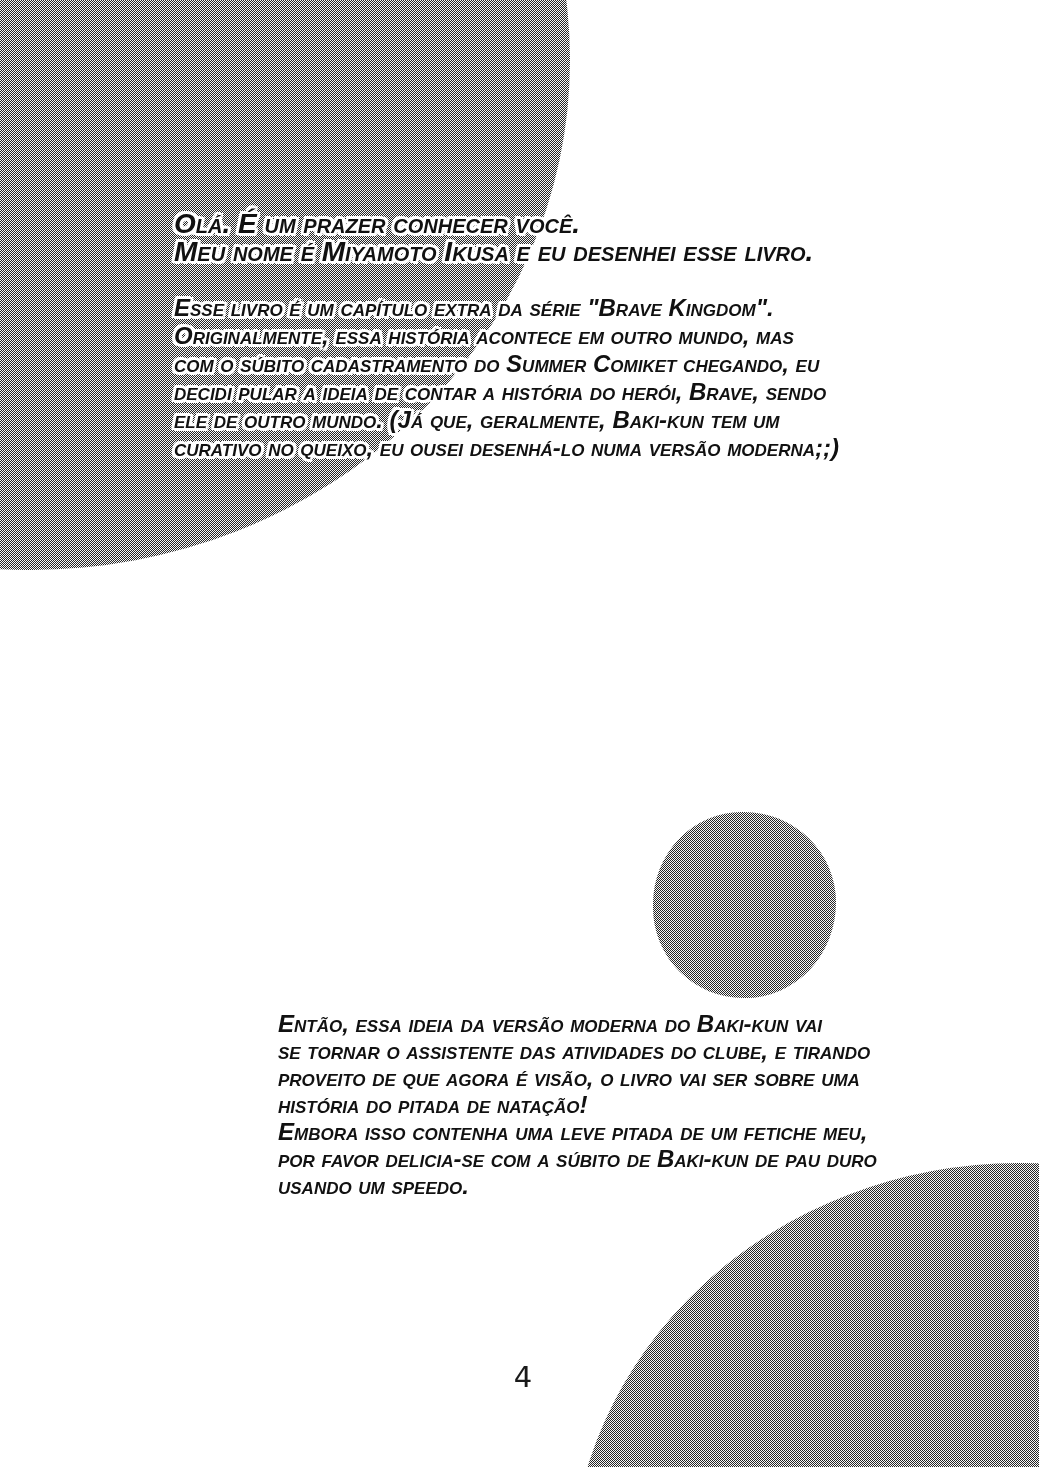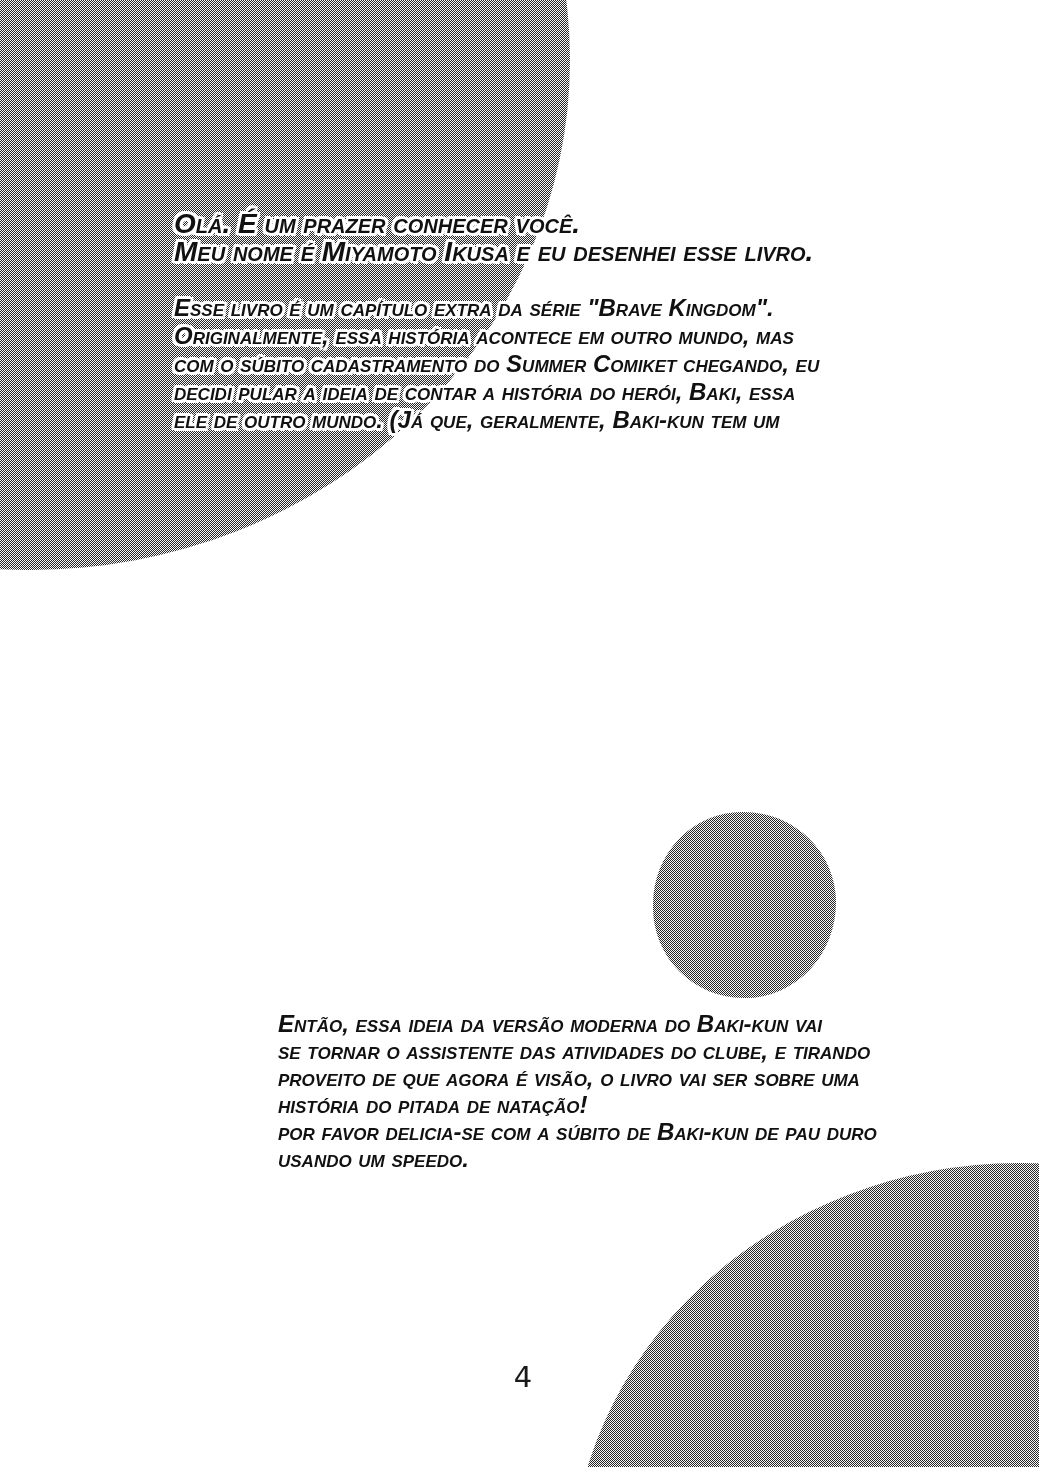--- a/index.html
+++ b/index.html
@@ -99,28 +99,30 @@
 
   <div class="comic intro-greeting">
     <div>Olá. É um prazer conhecer você.</div>
     <div>Meu nome é Miyamoto Ikusa e eu desenhei esse livro.</div>
   </div>
 
   <div class="comic intro-body">
     <div>Esse livro é um capítulo extra da série "Brave Kingdom".</div>
     <div>Originalmente, essa história acontece em outro mundo, mas</div>
     <div>com o súbito cadastramento do Summer Comiket chegando, eu</div>
-    <div>decidi pular a ideia de contar a história do herói, Baki, essa</div>
+    <div>decidi pular a ideia de contar a história do herói, Brave, sendo</div>
     <div>ele de outro mundo. (Já que, geralmente, Baki-kun tem um</div>
+    <div>curativo no queixo, eu ousei desenhá-lo numa versão moderna;;)</div>
   </div>
 
   <div class="comic outro-block">
     <div>Então, essa ideia da versão moderna do Baki-kun vai</div>
     <div>se tornar o assistente das atividades do clube, e tirando</div>
     <div>proveito de que agora é visão, o livro vai ser sobre uma</div>
     <div>história do pitada de natação!</div>
+    <div>Embora isso contenha uma leve pitada de um fetiche meu,</div>
     <div>por favor delicia-se com a súbito de Baki-kun de pau duro</div>
     <div>usando um speedo.</div>
   </div>
 
   <div class="page-number">4</div>
 
 </div>
 
 </body></html>

